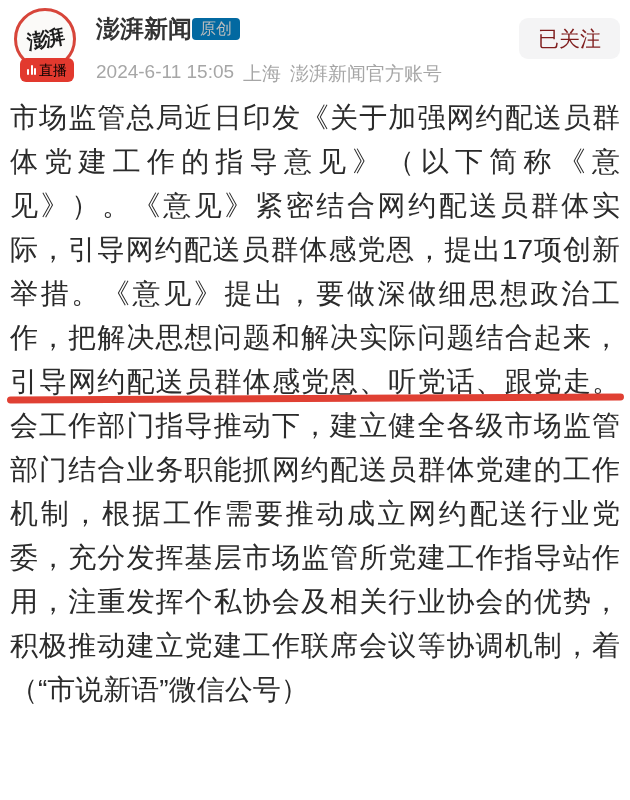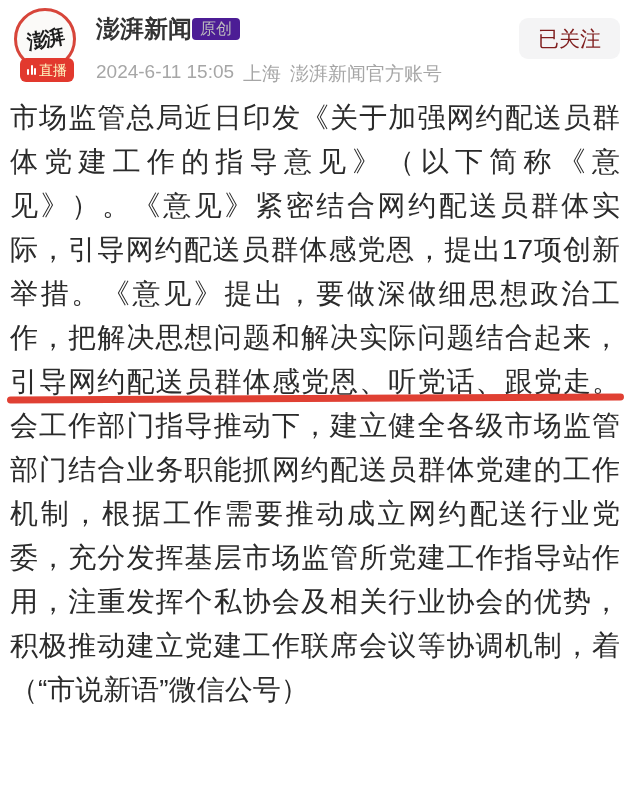--- a/index.html
+++ b/index.html
@@ -8,33 +8,33 @@
 
   
   .header { position:relative; height:82px; padding:10px 10px 0 14px; }
 
   .avatar-wrap { position:absolute; left:14px; top:8px; width:66px; height:66px; cursor:pointer; }
   .avatar-circle { width:62px; height:62px; border-radius:50%; border:3px solid #d7453a;
                    background:#fbfaf8; display:flex; align-items:center; justify-content:center; }
   .avatar-logo { font-family:"DejaVu Serif", serif; font-weight:bold; font-size:20px;
                  color:#1c1c1c; transform:rotate(-10deg); letter-spacing:-2px; line-height:1; }
   .live-badge { position:absolute; left:50%; bottom:-8px; transform:translateX(-50%);
-                background:#e2392e; color:#fef9c3; font-size:14px; line-height:1;
+                background:#e2392e; color:#000000; font-size:14px; line-height:1;
                 padding:5px 7px; border-radius:6px; display:flex; align-items:center;
                 gap:3px; white-space:nowrap; }
   .live-icon { display:inline-flex; align-items:flex-end; gap:1.5px; height:10px; }
   .live-icon i { width:2px; background:#ffffff; border-radius:1px; display:block; }
   .live-icon i:nth-child(1){ height:6px; }
   .live-icon i:nth-child(2){ height:10px; }
   .live-icon i:nth-child(3){ height:7px; }
 
   .header-main { margin-left:82px; padding-top:3px; }
   .name-row { display:flex; align-items:center; }
   .author-name { font-size:24px; font-weight:bold; color:#333333; cursor:pointer; }
-  .origin-tag { font-size:16px; color:#bdbdbd; background:#4c1d95; border-radius:4px;
+  .origin-tag { font-size:16px; color:#bdbdbd; background:#0369a1; border-radius:4px;
                 padding:3px 8px; line-height:1; }
   .meta-row { margin-top:16px; font-size:19px; color:#a6a6a6; display:flex; gap:9px; }
 
   .follow-btn { position:absolute; right:10px; top:18px; background:#f4f4f5; color:#7f1d1d;
                 font-size:21px; padding:10px 19px; border-radius:9px; border:none;
                 font-family:inherit; cursor:pointer; line-height:1; }
 
   
   .post-body { margin-top:14px; padding:0 10px; font-size:28px; color:#2b2b2b; }
   .line { position:relative; height:44px; line-height:44px;

